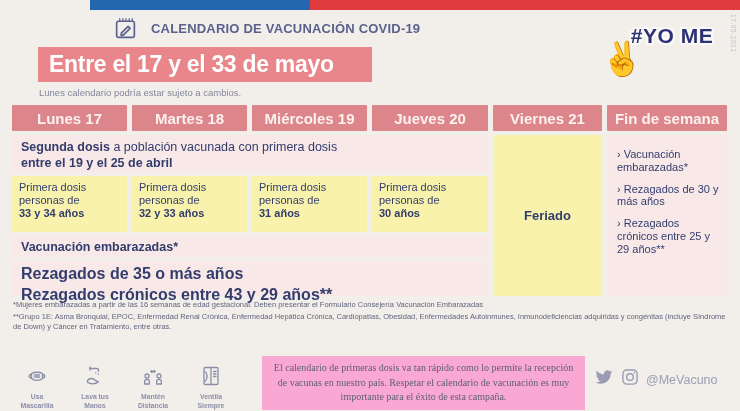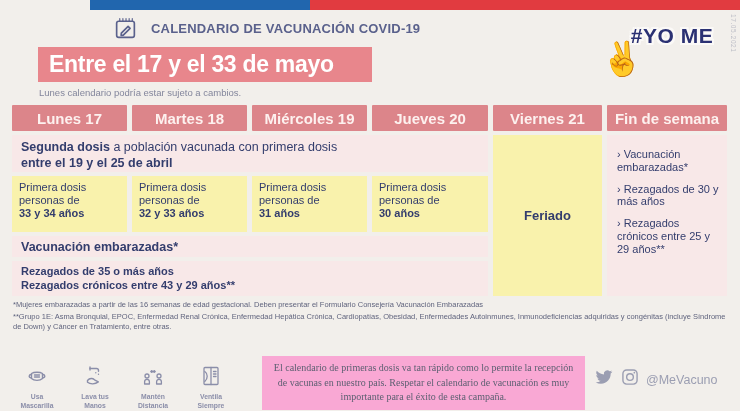--- a/index.html
+++ b/index.html
@@ -35,21 +35,21 @@
   .day{background:#dc858a;color:#fdf1ef;font-size:15px;font-weight:700;display:flex;align-items:center;
        justify-content:center;border-radius:1px;white-space:nowrap;}
   .cell-pink{background:#f8e8e8;}
   .cell-yellow{background:#f9f2ac;}
   .row-second{grid-column:1/5;grid-row:2;padding:4px 9px;font-size:12.5px;line-height:1.3;box-sizing:border-box;}
   .block{display:block;}
   .b{font-weight:700;}
   .first-cell{padding:5px 7px;font-size:11px;line-height:1.2;box-sizing:border-box;}
   .row-pregnant{grid-column:1/5;grid-row:4;display:flex;align-items:center;padding-left:9px;
                 font-weight:700;font-size:12.5px;box-sizing:border-box;}
-  .row-laggards{grid-column:1/5;grid-row:5;padding:3px 9px;font-weight:700;font-size:11px;line-height:1.3;box-sizing:border-box;}
+  .row-laggards{grid-column:1/5;grid-row:5;padding:3px 9px;font-weight:700;font-size:16px;line-height:1.3;box-sizing:border-box;}
   .feriado{grid-column:5;grid-row:2/6;display:flex;align-items:center;justify-content:center;font-weight:700;font-size:13px;}
   .weekend{grid-column:6;grid-row:2/6;padding:13px 4px 0 10px;font-size:11px;line-height:1.16;box-sizing:border-box;}
   .weekend-item{margin-bottom:9px;}
 
   
   .footnotes{position:absolute;left:13px;top:300px;width:718px;color:#60647e;font-size:7.5px;line-height:1.35;}
   .fn1{margin-bottom:2px;}
 
   
   .hashtag{position:absolute;left:12px;top:342px;font-size:15px;font-weight:800;color:#5b5f9b;letter-spacing:.2px;}

